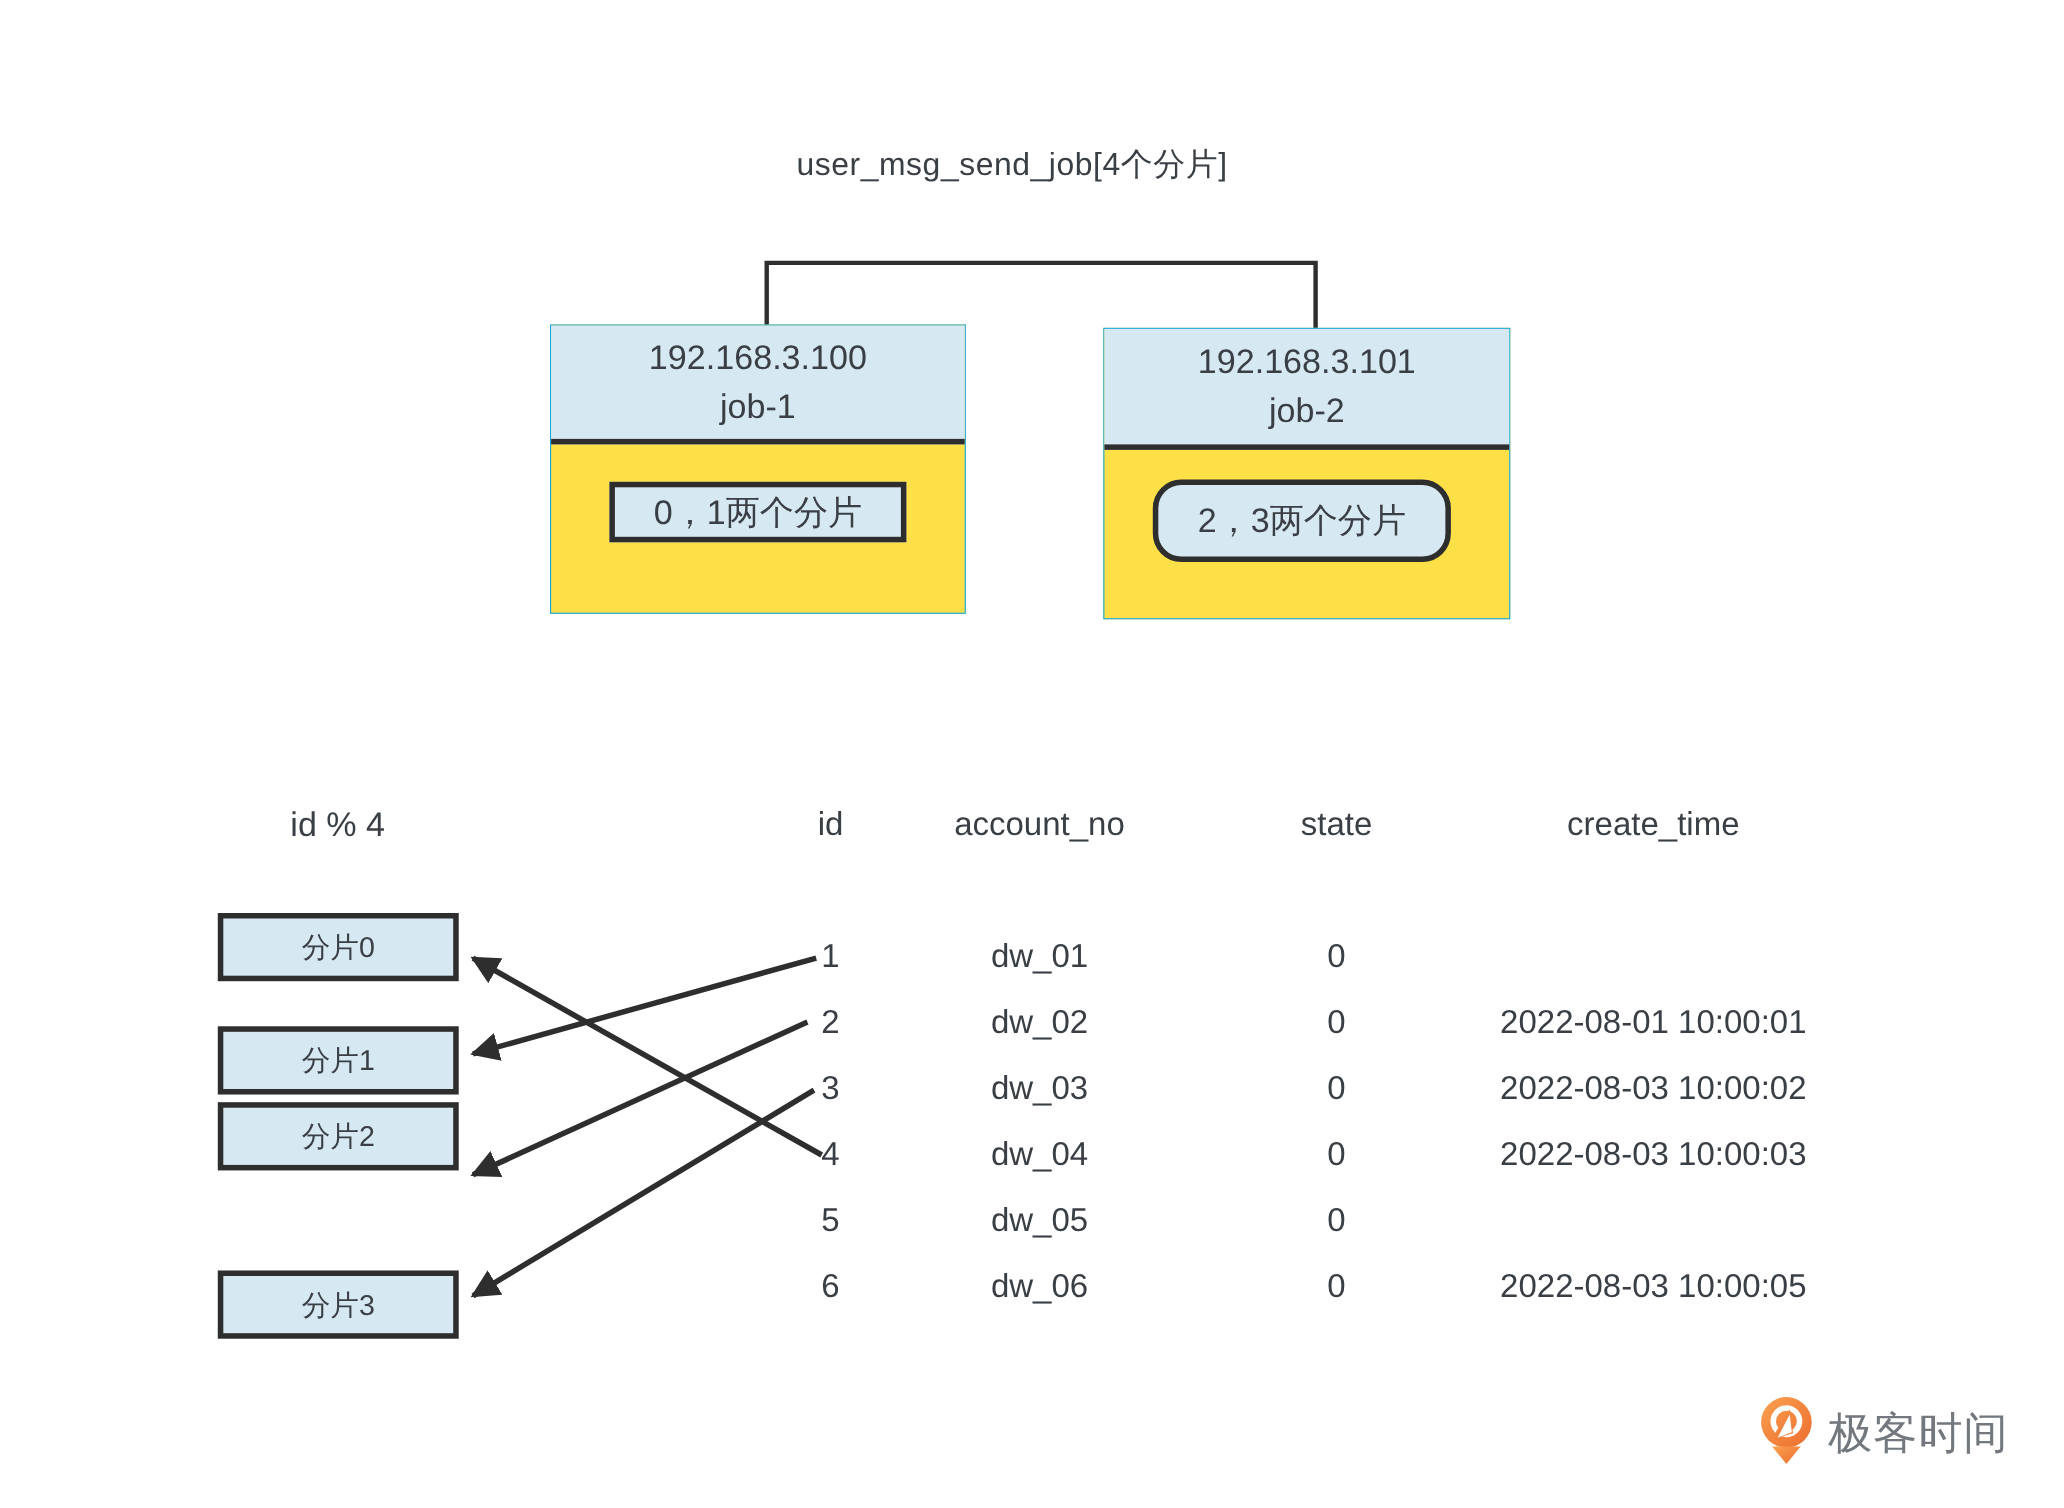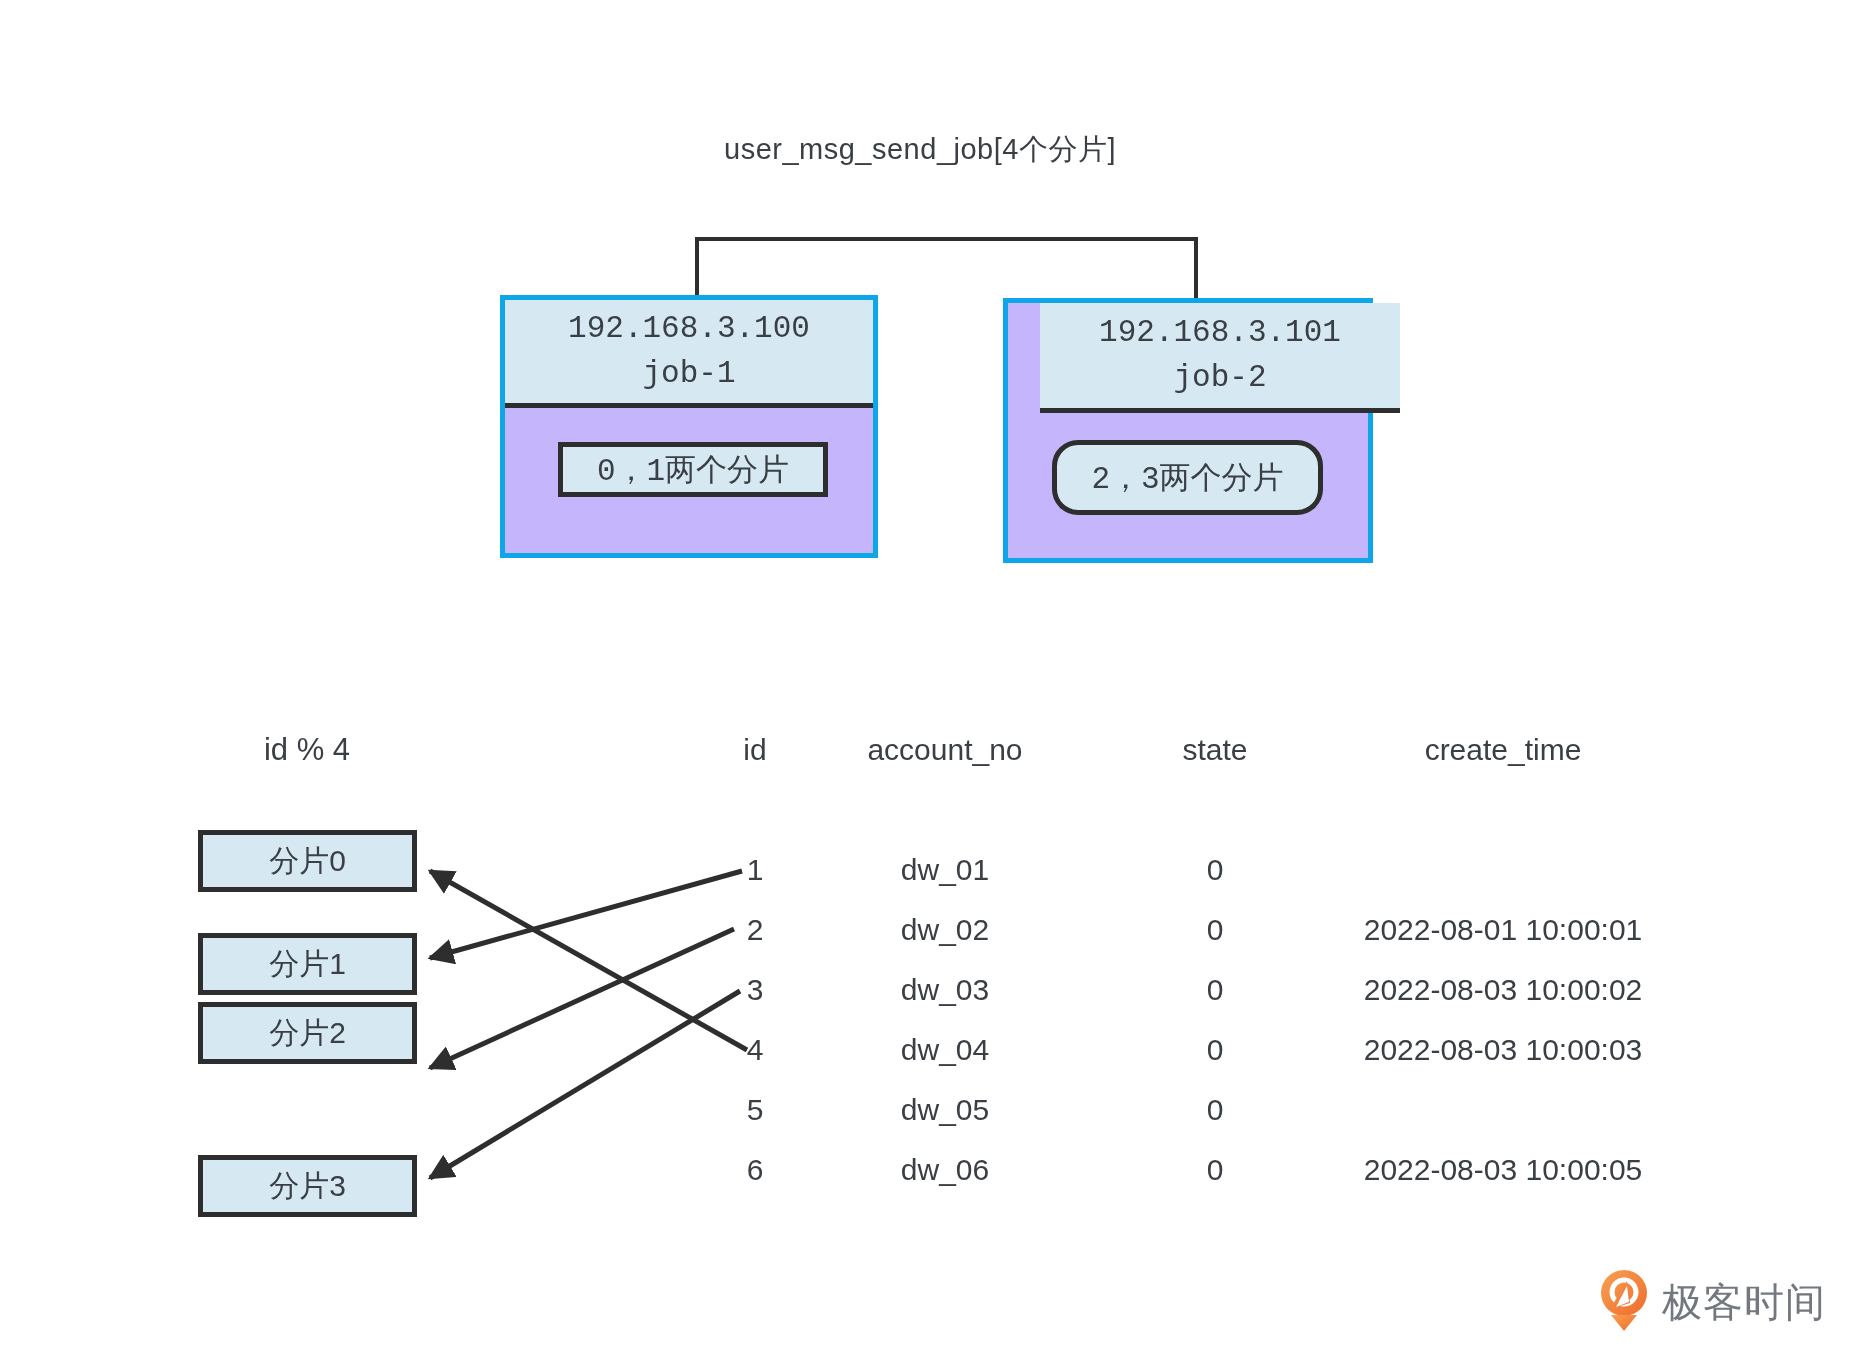--- a/index.html
+++ b/index.html
@@ -15,24 +15,23 @@
   
   .diagram-title{
     left:920px;top:150px;
     transform:translate(-50%,-50%);
     font-size:29px;
     letter-spacing:.5px;
     white-space:nowrap;
   }
   
   .job-node{
-    border:5px solid #0ea5e9;
-    background:#c4b5fd;
-    box-sizing:border-box;
-    font-family:Liberation Mono, monospace;
+    border:1px solid #0ea5e9;
+    background:#fde047;
+    box-sizing:border-box;
   }
   .job-node .node-header{
     background:#d6e8f2;
     border-bottom:5px solid #2e2e2e;
     box-sizing:border-box;
     display:flex;flex-direction:column;
     align-items:center;justify-content:center;
     font-size:31px;
     line-height:1.45;
   }
@@ -42,37 +41,37 @@
     background:#d6e8f2;
     box-sizing:border-box;
     display:flex;align-items:center;justify-content:center;
     font-size:31px;
     white-space:nowrap;
   }
   #job-node-1{left:500px;top:295px;width:378px;height:263px;}
   #job-node-1 .node-header{width:100%;height:108px;}
   #job-node-1 .shard-range-box{left:53px;top:142px;width:270px;height:55px;}
   #job-node-2{left:1003px;top:298px;width:370px;height:265px;}
-  #job-node-2 .node-header{width:100%;height:110px;margin-left:32px;}
+  #job-node-2 .node-header{width:100%;height:110px;}
   #job-node-2 .shard-range-box{left:44px;top:137px;width:271px;height:75px;border-radius:26px;}
   
   .mod-label{
     left:307px;top:750px;
     transform:translate(-50%,-50%);
     font-size:31px;
     white-space:nowrap;
   }
   
   .shard-box{
     left:198px;width:219px;height:62px;
     border:5px solid #2e2e2e;
     background:#d6e8f2;
     box-sizing:border-box;
     display:flex;align-items:center;justify-content:center;
-    font-size:30px;
+    font-size:26px;
   }
   #shard-box-0{top:830px;}
   #shard-box-1{top:933px;}
   #shard-box-2{top:1002px;}
   #shard-box-3{top:1155px;}
   
   .tbl-cell{
     position:absolute;height:60px;
     display:flex;align-items:center;justify-content:center;
     font-size:30px;

